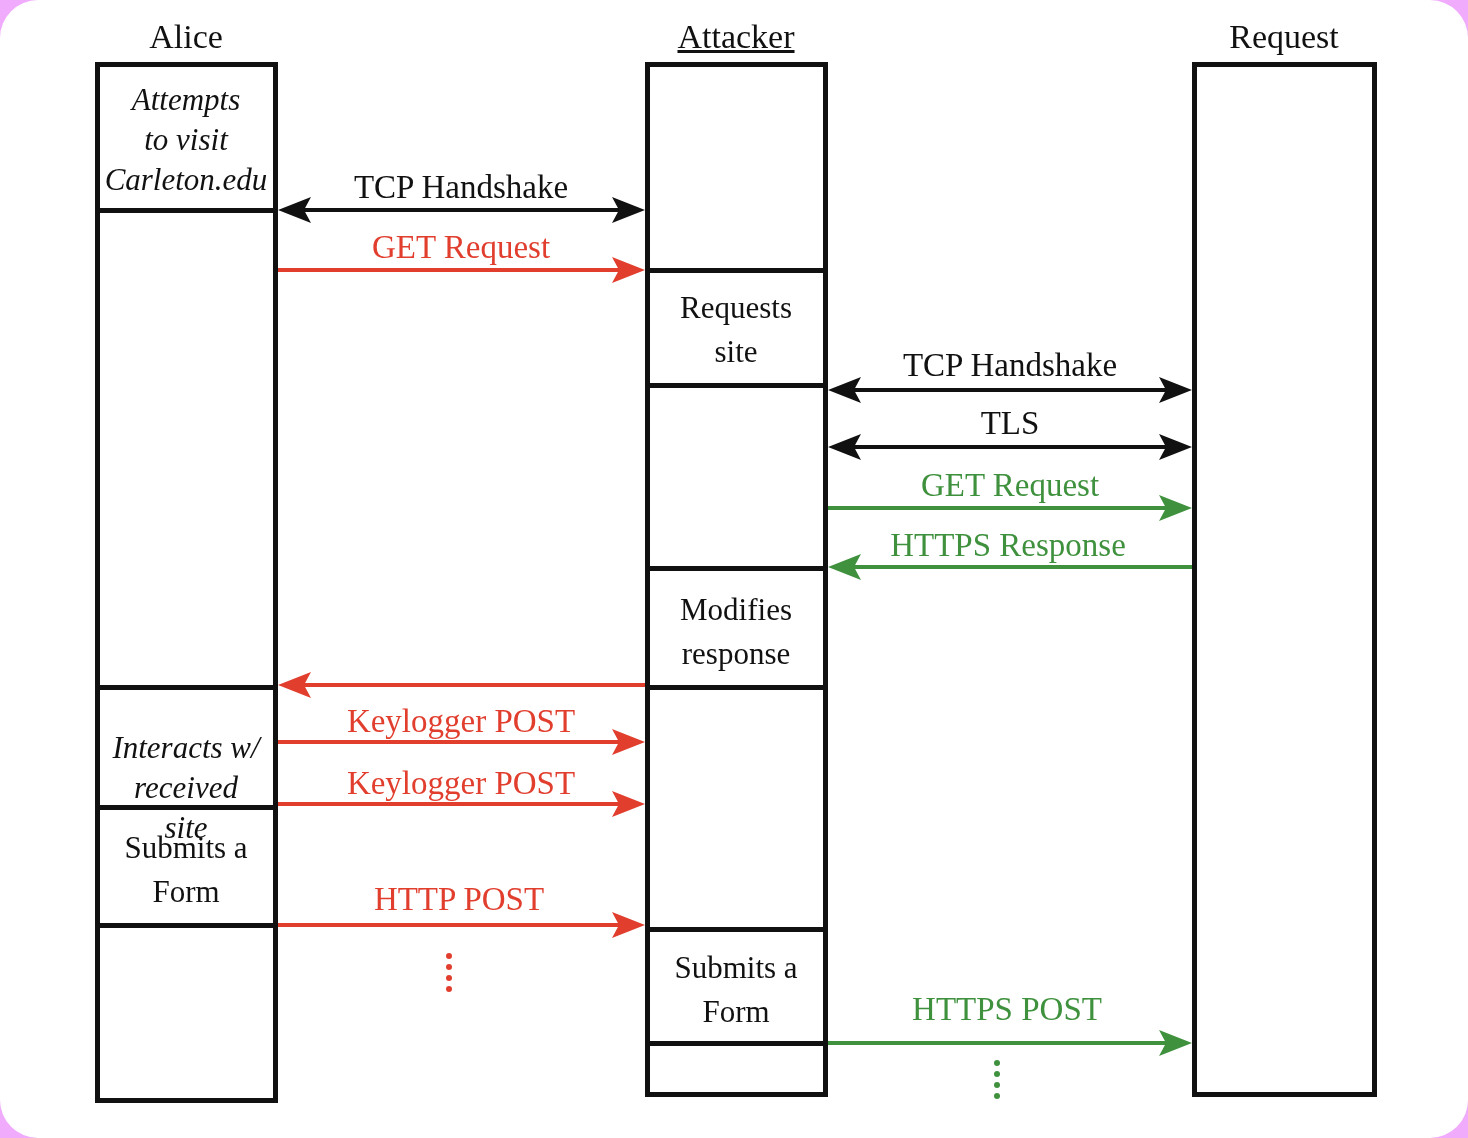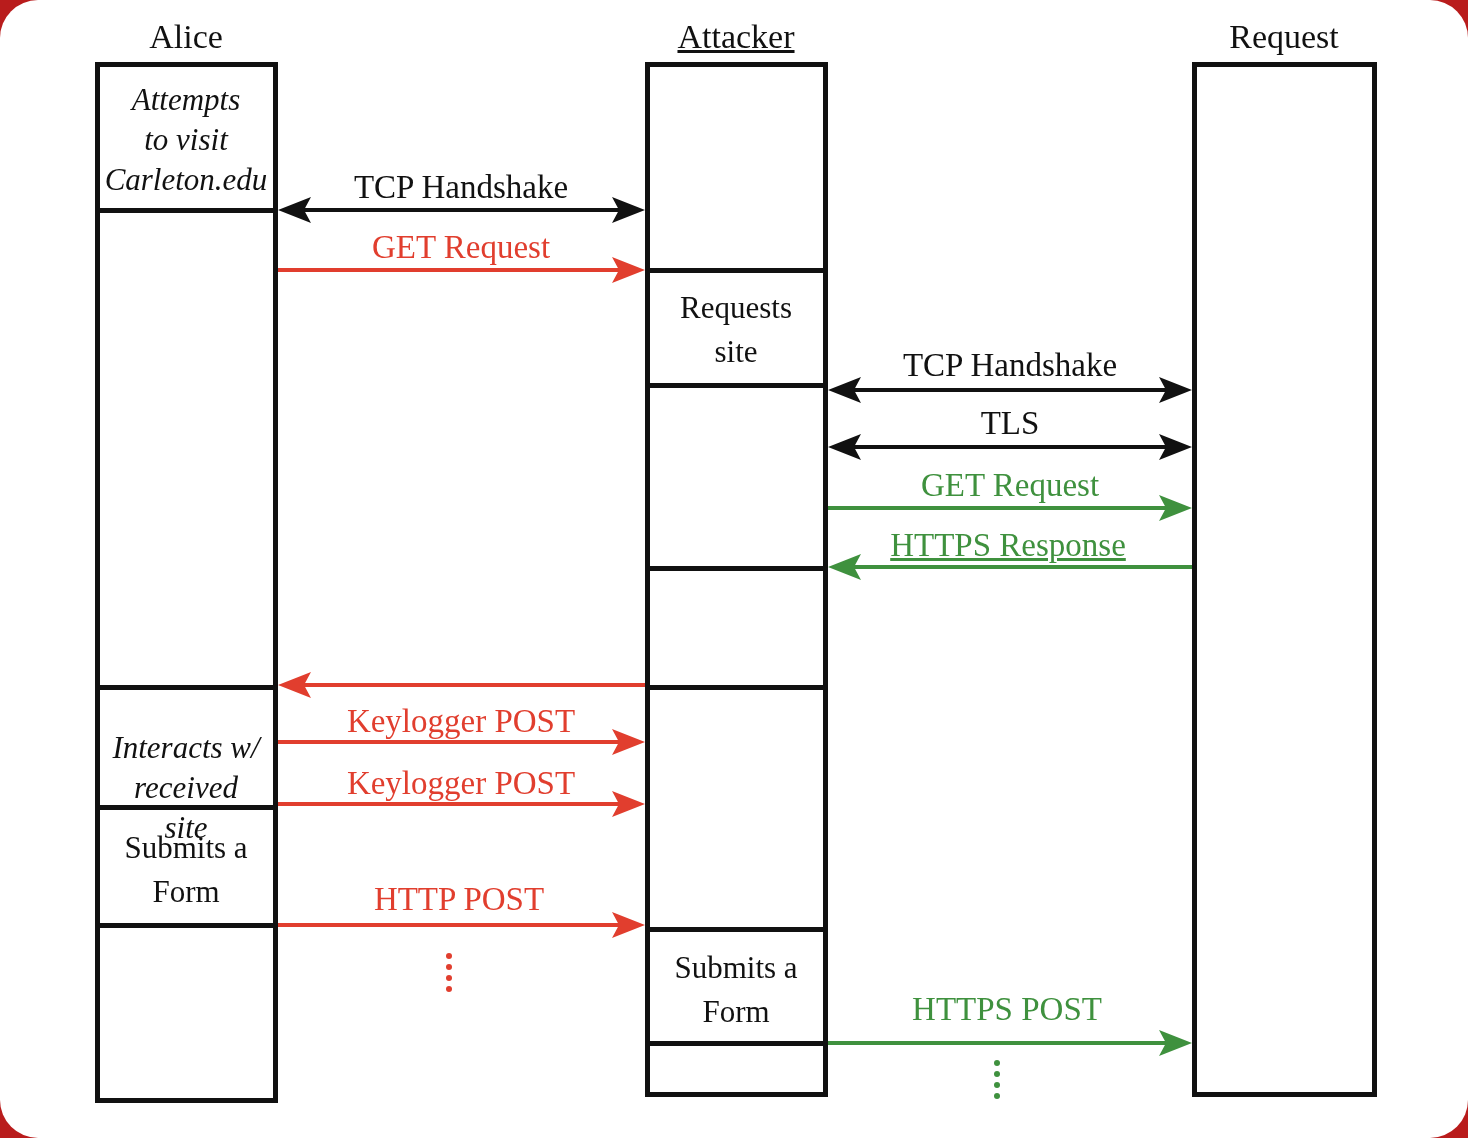--- a/index.html
+++ b/index.html
@@ -1,19 +1,19 @@
 <!DOCTYPE html>
 <html><head>
 <meta charset="utf-8">
 <style>
   html,body{margin:0;padding:0;background:#000;}
   .frame{
     position:relative;
     width:1468px;height:1138px;
-    background:#b91c1c;
+    background:#f0abfc;
     overflow:hidden;
     font-family:"Liberation Serif","DejaVu Serif",serif;
     color:#111;
   }
   .sheet{
     position:absolute;left:0;top:0;right:0;bottom:0;
     background:#fff;border-radius:38px;
   }
   .actor-title{
     position:absolute;top:18px;
@@ -90,20 +90,22 @@
 to visit
 Carleton.edu</div>
     <div class="step-label l3" style="left:186px;top:728px;">Interacts w/
 received
 site</div>
     <div class="step-label l2" style="left:186px;top:826px;">Submits a
 Form</div>
 
     <div class="step-label l2" style="left:736px;top:286px;">Requests
 site</div>
+    <div class="step-label l2" style="left:736px;top:588px;">Modifies
+response</div>
     <div class="step-label l2" style="left:736px;top:946px;">Submits a
 Form</div>
 
     <svg class="arrow-layer" width="1468" height="1138" viewBox="0 0 1468 1138">
 
       <g>
         <line x1="302" y1="210" x2="621" y2="210" stroke="#111111" stroke-width="4"></line>
         <polygon points="278,210 311,197 304,210 311,223" fill="#111111"></polygon>
         <polygon points="645,210 612,197 619,210 612,223" fill="#111111"></polygon>
       </g>
@@ -159,21 +161,21 @@
         <line x1="828" y1="1043" x2="1168" y2="1043" stroke="#3f913e" stroke-width="4"></line>
         <polygon points="1192,1043 1159,1030 1166,1043 1159,1056" fill="#3f913e"></polygon>
       </g>
     </svg>
 
     <div class="msg-label c-black" style="left:461px;top:166px;">TCP Handshake</div>
     <div class="msg-label c-red" style="left:461px;top:226px;">GET Request</div>
     <div class="msg-label c-black" style="left:1010px;top:344px;">TCP Handshake</div>
     <div class="msg-label c-black" style="left:1010px;top:402px;">TLS</div>
     <div class="msg-label c-green" style="left:1010px;top:464px;">GET Request</div>
-    <div class="msg-label c-green" style="left:1008px;top:524px;text-decoration:underline;">HTTPS Response</div>
+    <div class="msg-label c-green" style="left:1008px;top:524px;">HTTPS Response</div>
     <div class="msg-label c-red" style="left:461px;top:700px;">Keylogger POST</div>
     <div class="msg-label c-red" style="left:461px;top:762px;">Keylogger POST</div>
     <div class="msg-label c-red" style="left:459px;top:878px;">HTTP POST</div>
     <div class="msg-label c-green" style="left:1007px;top:988px;">HTTPS POST</div>
 
     <div class="dots" style="left:446px;top:953px;">
       <div class="dot red"></div>
       <div class="dot red"></div>
       <div class="dot red"></div>
       <div class="dot red"></div>

